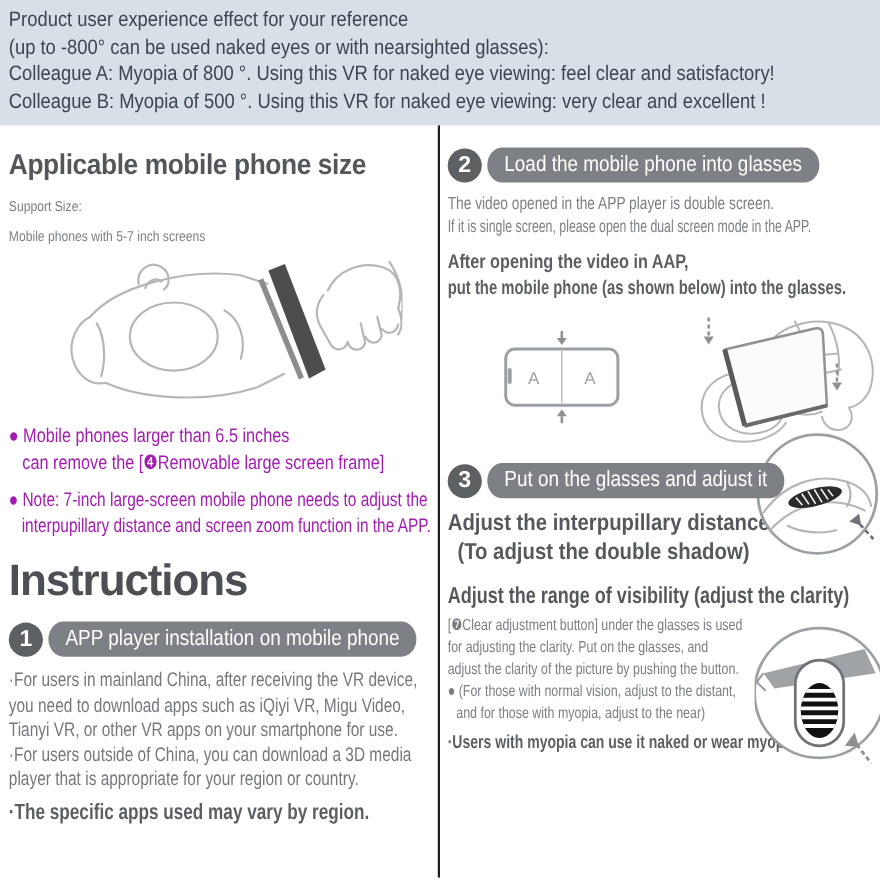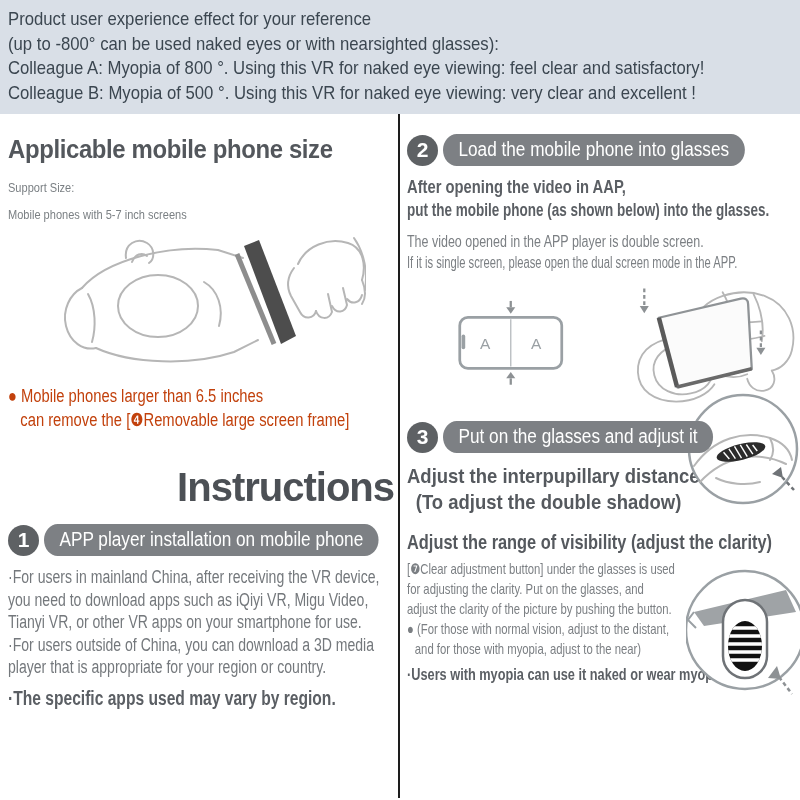--- a/index.html
+++ b/index.html
@@ -21,25 +21,25 @@
   .sx92{ transform:scaleX(0.92);} .sx88{ transform:scaleX(0.88);} .sx85{ transform:scaleX(0.85);}
   .sx82{ transform:scaleX(0.82);} .sx78{ transform:scaleX(0.78);} .sx75{ transform:scaleX(0.75);}
   .sx70{ transform:scaleX(0.70);}
 
   .h-left { margin-top:20px; font-size:26px; font-weight:bold; color:#53575c; letter-spacing:-0.4px; }
   .support { font-size:13px; color:#7b8084; margin-top:9px; line-height:27px; }
 
   .illus { display:block; }
   .illus-left { margin:4px 0 0 28px; }
 
-  .bullet-line { font-size:18px; color:#c2410c; line-height:24px; }
+  .bullet-line { font-size:18px; color:#a21caf; line-height:24px; }
   .bullet-cont { padding-left:15px; }
   .mt6 { margin-top:6px; } .mt10 { margin-top:10px; } .mt14 { margin-top:14px; }
 
-  .h-instructions { margin-top:33px; font-size:40px; font-weight:bold; color:#4c5055; letter-spacing:-1px;text-align:right; }
+  .h-instructions { margin-top:16px; font-size:40px; font-weight:bold; color:#4c5055; letter-spacing:-1px; }
 
   .step-row { display:flex; align-items:center; margin-top:14px; position:relative; z-index:2; }
   .step-num { flex:0 0 31px; width:31px; height:31px; border-radius:50%; background:#5e6164; color:#fff;
               font-size:21px; font-weight:bold; display:flex; align-items:center; justify-content:center; }
   .step-pill { background:#7d8084; color:#fff; font-size:20px; line-height:22px; border-radius:16px;
                padding:4px 18px 6px; margin-left:5px; white-space:nowrap; transform:scaleX(0.86); transform-origin:0 50%; }
 
   .para-line { font-size:18px; color:#74787c; line-height:22.5px; }
   .bold-left-line { margin-top:8px; font-size:20px; font-weight:bold; color:#5b5f64; }
 
@@ -98,20 +98,24 @@
         </g>
 
         <path d="M208,14 L223,8 L260,104 L245,112 Z" fill="#4d4d4d" stroke="none"></path>
         <path d="M201,22 L238,112" fill="none" stroke="#8d8d8d" stroke-width="5"></path>
       </svg>
 
       <div class="bullet-line mt6">
         <span class="sx sx82">● Mobile phones larger than 6.5 inches</span>
         <span class="sx sx82 bullet-cont">can remove the [❹Removable large screen frame]</span>
       </div>
+      <div class="bullet-line mt10">
+        <span class="sx sx78">● Note: 7-inch large-screen mobile phone needs to adjust the</span>
+        <span class="sx sx78 bullet-cont">interpupillary distance and screen zoom function in the APP.</span>
+      </div>
 
       <div class="h-instructions">Instructions</div>
 
       <div class="step-row">
         <div class="step-num">1</div>
         <div class="step-pill">APP player installation on mobile phone</div>
       </div>
 
       <div class="mt10">
         <span class="para-line sx sx78">·For users in mainland China, after receiving the VR device,</span>
@@ -124,27 +128,27 @@
     </div>
 
     <div class="col-right">
 
       <div class="step-row" style="margin-top:20px;">
         <div class="step-num">2</div>
         <div class="step-pill">Load the mobile phone into glasses</div>
       </div>
 
       <div class="mt10">
+        <span class="r-para sx sx78">The video opened in the APP player is double screen.</span>
+        <span class="r-para sx sx70">If it is single screen, please open the dual screen mode in the APP.</span>
+      </div>
+
+      <div class="mt10">
         <span class="r-bold sx sx82">After opening the video in AAP,</span>
         <span class="r-bold sx sx75">put the mobile phone (as shown below) into the glasses.</span>
-      </div>
-
-      <div class="mt10">
-        <span class="r-para sx sx78">The video opened in the APP player is double screen.</span>
-        <span class="r-para sx sx70">If it is single screen, please open the dual screen mode in the APP.</span>
       </div>
 
 
       <div class="illus-row">
 
         <svg width="146" height="100" viewBox="0 0 146 100" style="margin:14px 0 0 40px;">
           <rect x="14" y="24" width="112" height="56" rx="9" fill="#fff" stroke="#9aa0a4" stroke-width="3"></rect>
           <line x1="70" y1="26" x2="70" y2="78" stroke="#b9bdc0" stroke-width="1.5"></line>
           <rect x="16" y="43" width="4" height="16" rx="2" fill="#9aa0a4"></rect>
           <text x="42" y="59" font-size="17" fill="#9aa0a4" text-anchor="middle" font-family="Liberation Sans, sans-serif">A</text>

